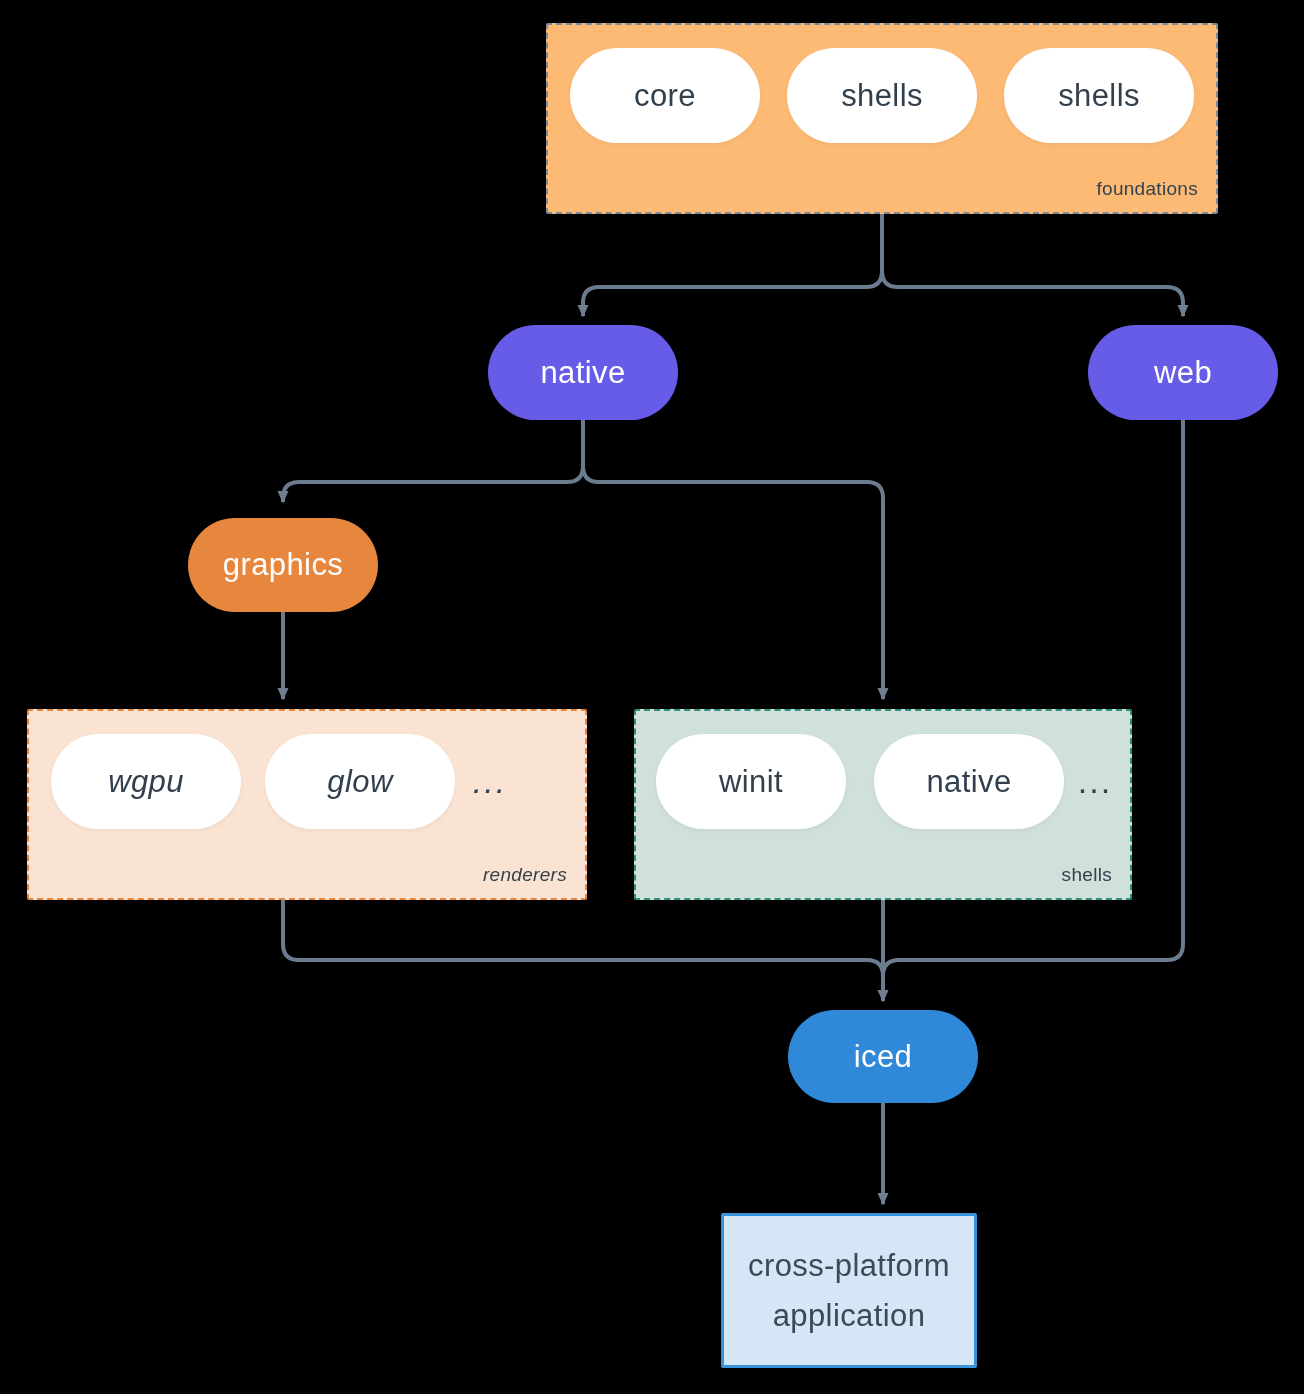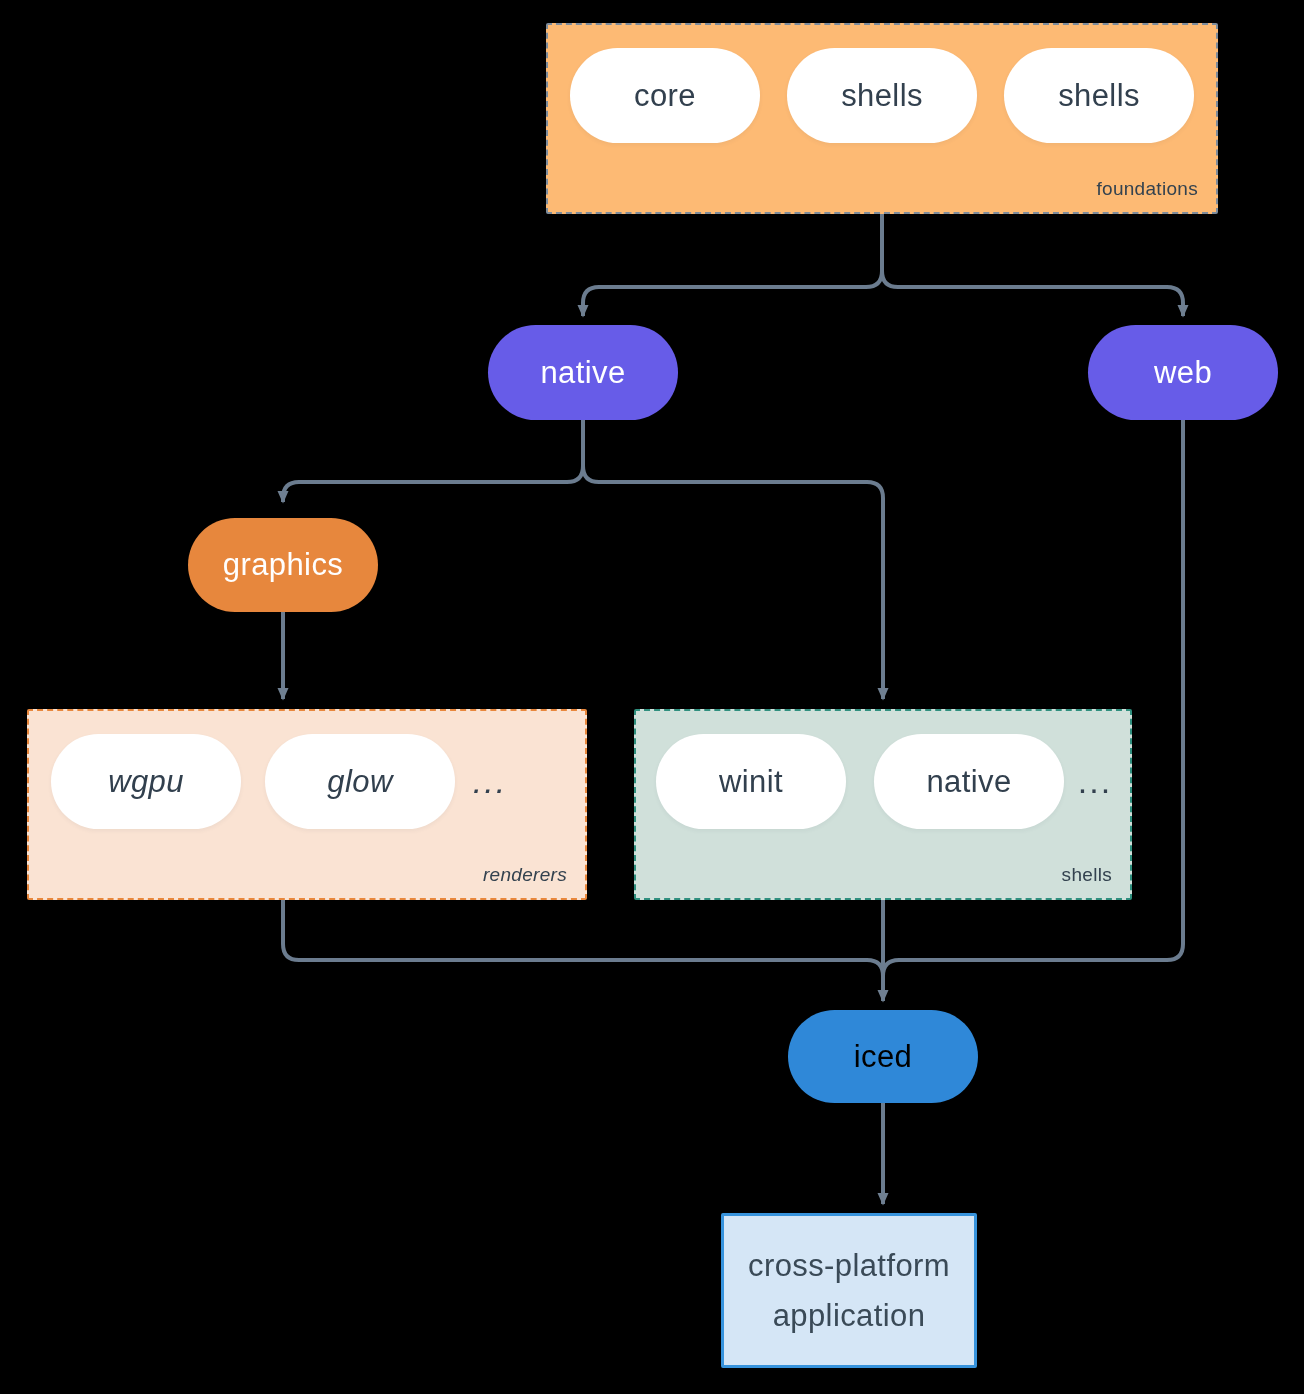--- a/index.html
+++ b/index.html
@@ -16,21 +16,21 @@
   .renderers{left:27px;top:709px;width:560px;height:191px;background:#fae3d3;border:2px dashed #e8873c;font-style:italic;}
   .shells{left:634px;top:709px;width:498px;height:191px;background:#d0e0da;border:2px dashed #2f8f7e;}
   .pill{
     position:absolute;width:190px;height:95px;border-radius:48px;
     display:flex;align-items:center;justify-content:center;
     font-size:31px;letter-spacing:.4px;
   }
   .pill.white{background:#ffffff;color:#32404e;box-shadow:0 2px 4px rgba(50,64,78,.06);}
   .pill.purple{background:#675ce8;color:#ffffff;}
   .pill.orange{background:#e7873d;color:#ffffff;}
-  .pill.blue{background:#2f88d8;color:#000000;text-align:center;}
+  .pill.blue{background:#2f88d8;color:#ffffff;text-align:center;}
   .ellipsis{
     position:absolute;width:46px;height:95px;display:flex;align-items:center;justify-content:center;
     font-size:34px;color:#32404e;letter-spacing:2px;
   }
   .app-box{
     position:absolute;left:721px;top:1213px;width:256px;height:155px;box-sizing:border-box;
     background:#d5e6f6;border:3px solid #3793dc;border-radius:2px;
     display:flex;flex-direction:column;align-items:center;justify-content:center;
     font-size:31px;color:#3a4a57;letter-spacing:.4px;line-height:1.6;
   }

